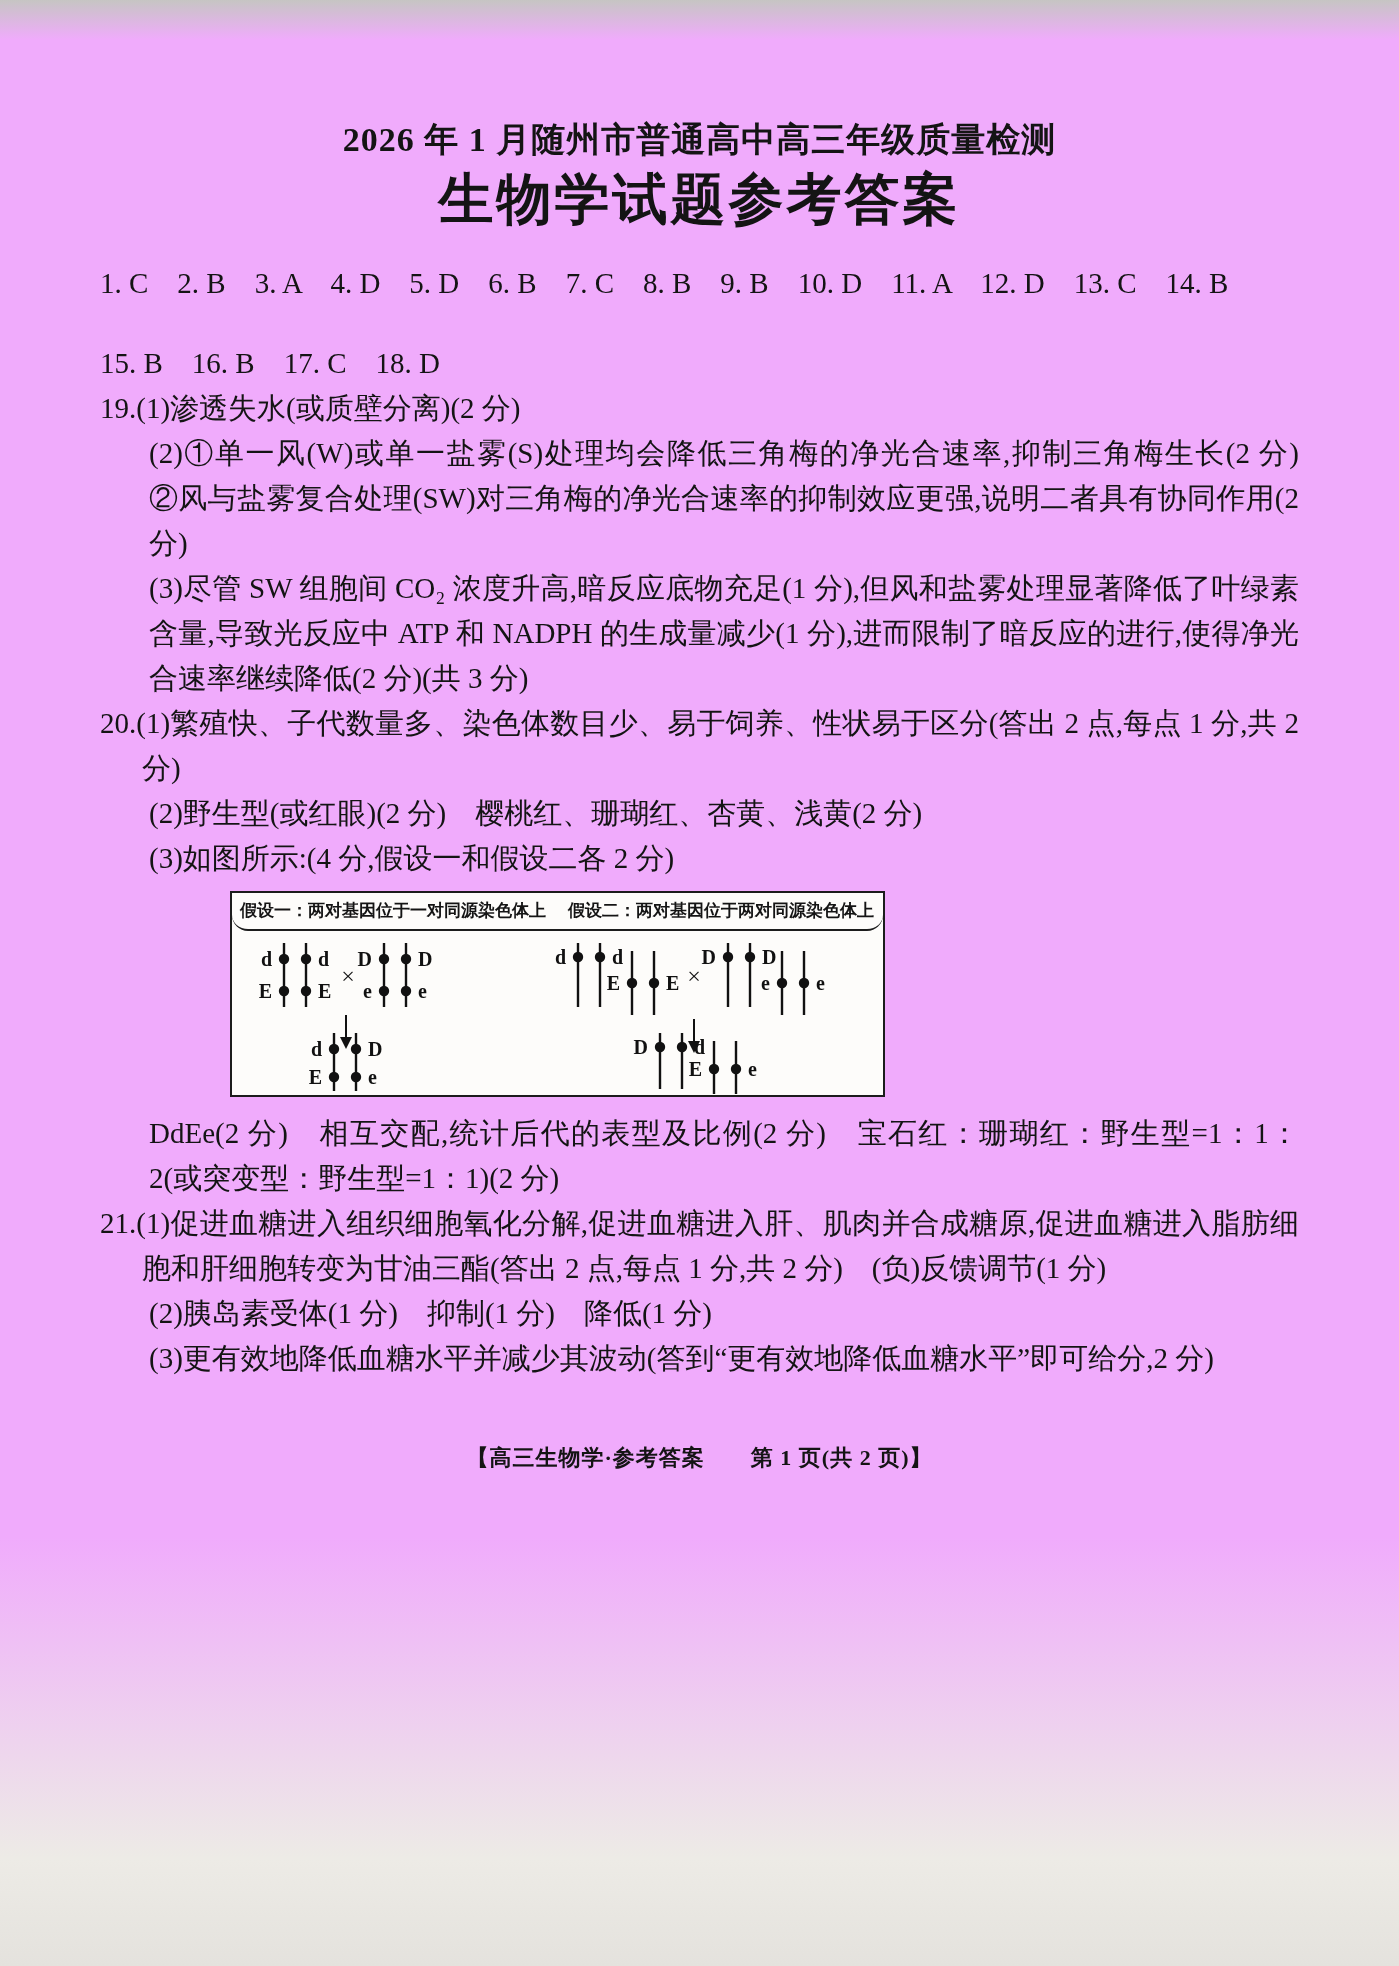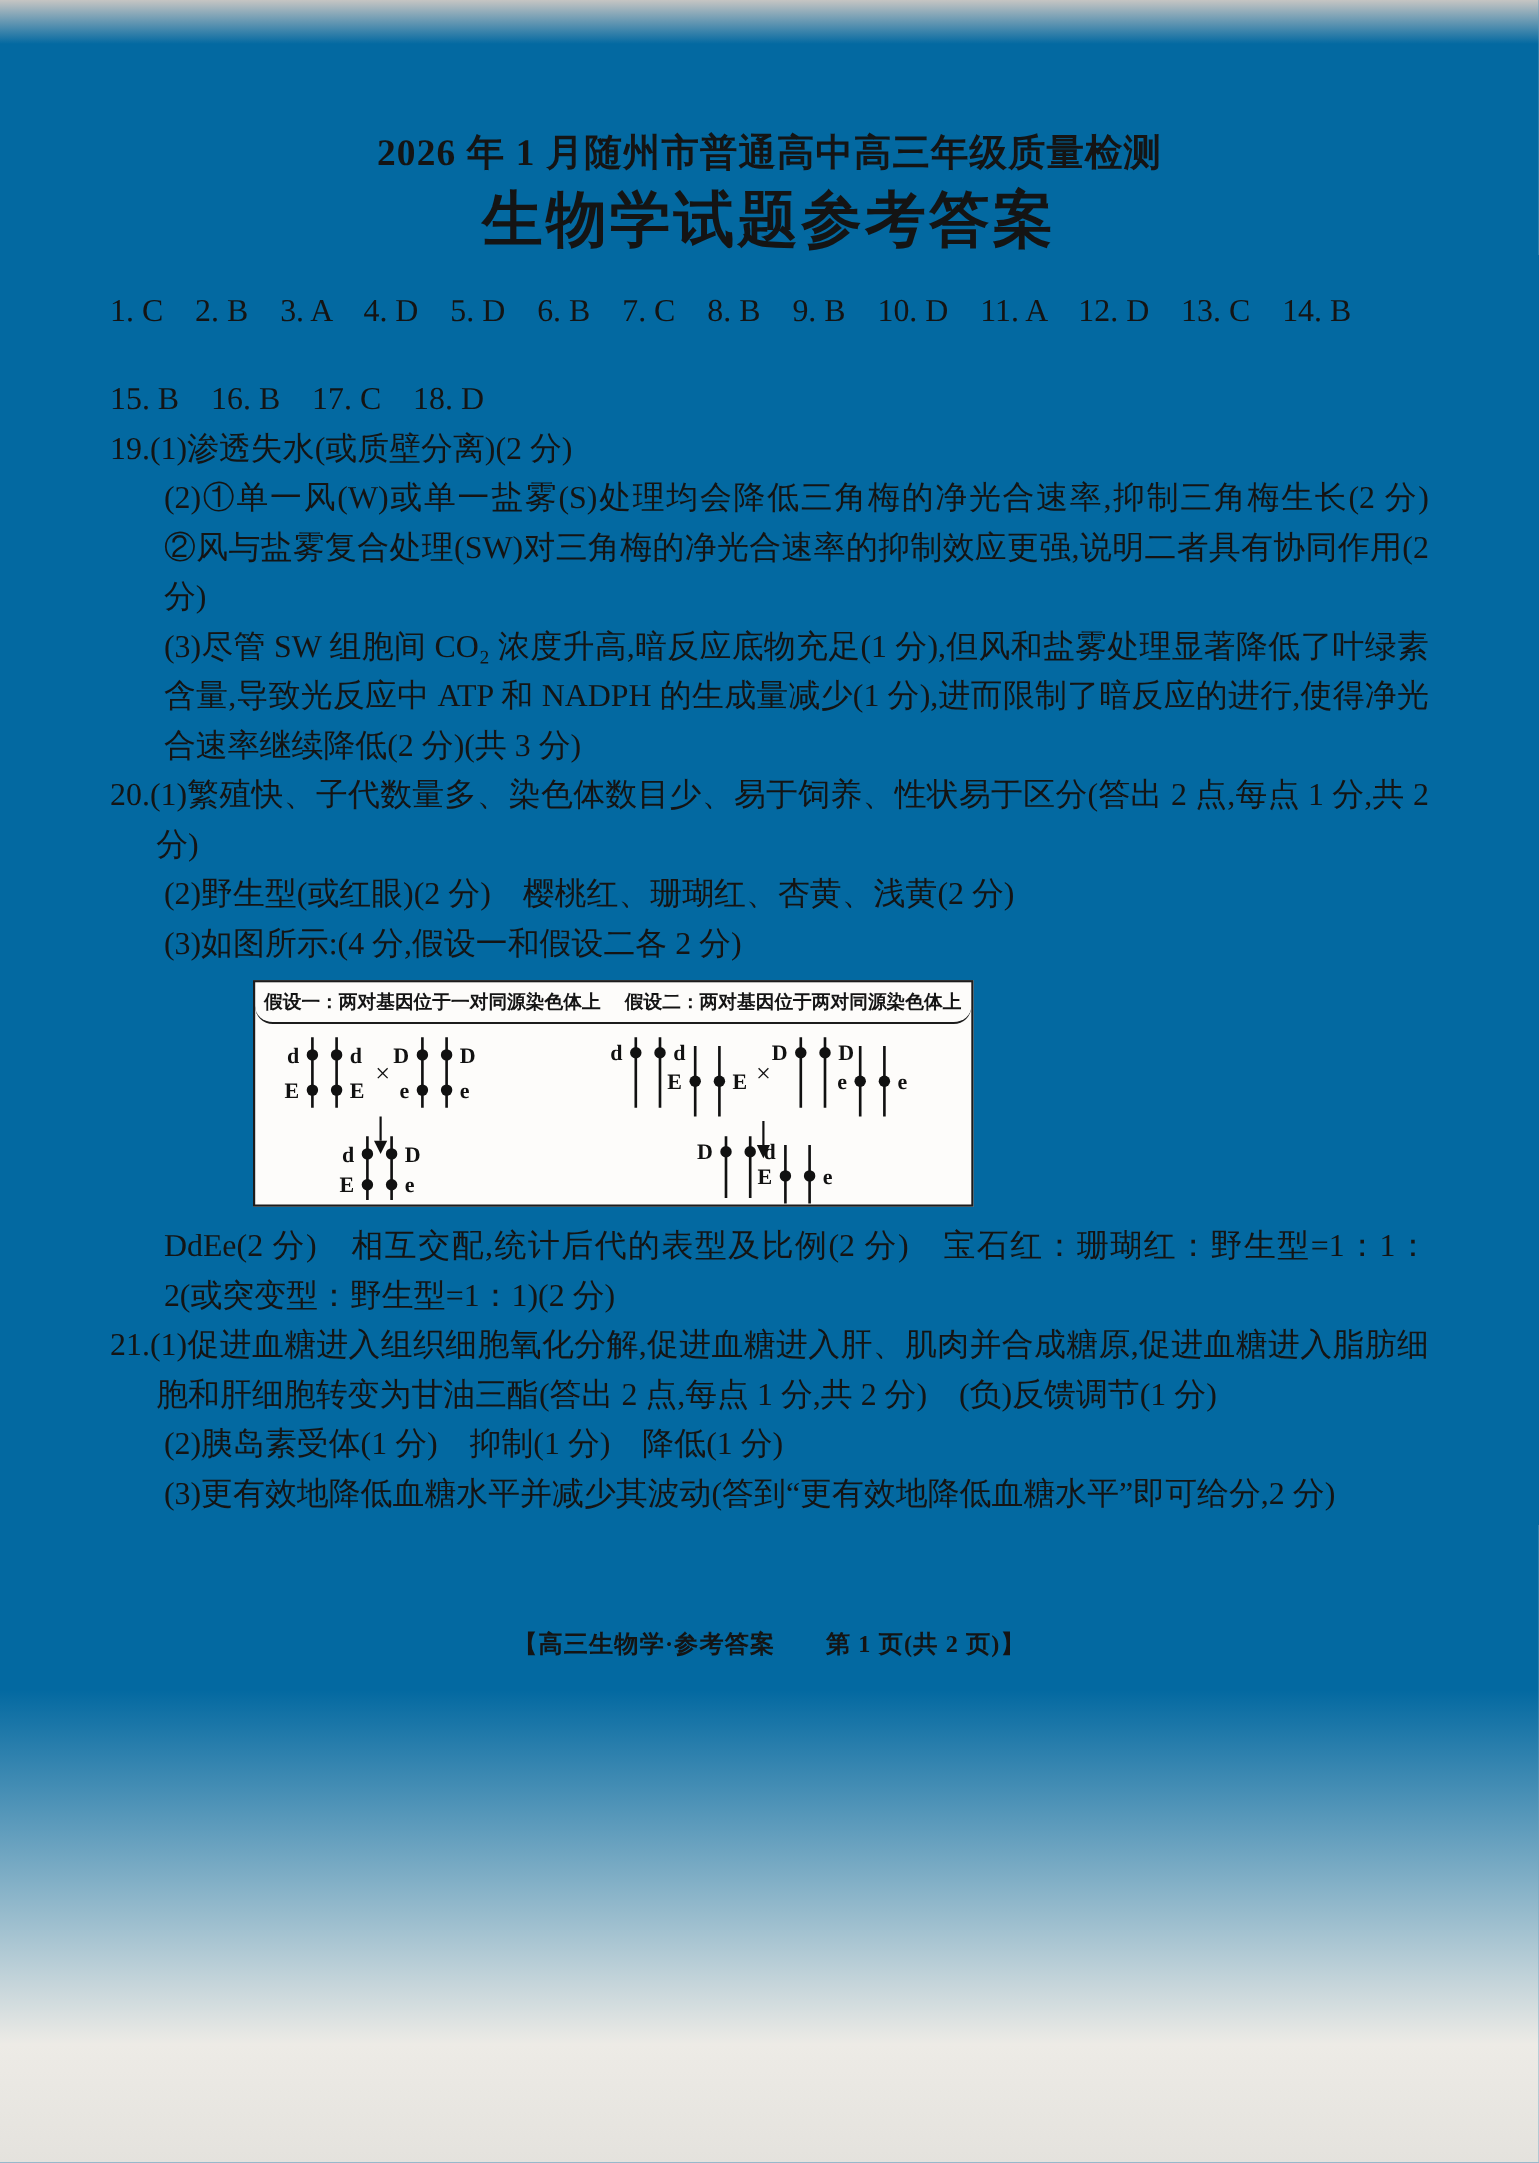--- a/index.html
+++ b/index.html
@@ -1,18 +1,18 @@
 <!DOCTYPE html>
 <html><head>
 <meta charset="utf-8">
 <style>
   * { margin:0; padding:0; box-sizing:border-box; }
   html,body { background:#e9e7e3; }
   body { width:1399px; height:1966px; font-family:"Liberation Serif","DejaVu Serif",serif; color:#141414; }
-  .page { position:relative; width:1399px; height:1966px; background:#0369a1; overflow:hidden; }
+  .page { position:relative; width:1399px; height:1966px; background:#f0abfc; overflow:hidden; }
   .edge-top { position:absolute; top:0; left:0; right:0; height:40px;
               background:linear-gradient(#c6c5c3, rgba(250,249,247,0)); }
   .edge-bottom { position:absolute; bottom:0; left:0; right:0; height:430px;
               background:linear-gradient(rgba(243,241,237,0), #edebe6 75%, #e4e2dd); }
   .title1 { padding-top:120px; text-align:center; font-size:34px; font-weight:700; letter-spacing:1px; line-height:40px; }
   .title2 { margin-top:14px; text-align:center; font-size:55px; font-weight:700; letter-spacing:3px; line-height:52px; }
   .content { margin:26px 100px 0 100px; font-size:29px; line-height:45px; text-align:justify; }
   .content p { margin:0; }
   p.qstart { padding-left:42px; text-indent:-42px; }
   p.sub { margin-left:49px; }
@@ -23,21 +23,21 @@
                 font-family:"Liberation Sans","DejaVu Sans",sans-serif; font-weight:700; font-size:17px;
                 line-height:24px; text-align:left;border-radius:16px; }
   .fig-svg { display:block; }
   svg text { font-family:"Liberation Serif","DejaVu Serif",serif; font-size:20px; font-weight:700; fill:#111; }
   svg text.cross { font-size:24px; font-weight:400; }
   svg line.chrom { stroke:#111; stroke-width:2.4; }
   svg line.arrow { stroke:#111; stroke-width:2; }
   svg circle { fill:#111; }
   svg polygon { fill:#111; }
 
-  .footer { position:absolute; top:1480px; left:0; right:0; text-align:center;
+  .footer { position:absolute; top:1443px; left:0; right:0; text-align:center;
             font-size:22px; font-weight:700; letter-spacing:1px; }
 </style>
 </head>
 <body>
 
 <div class="page">
   <div class="edge-top"></div>
 
   <h1 class="title1">2026 年 1 月随州市普通高中高三年级质量检测</h1>
   <h2 class="title2">生物学试题参考答案</h2>

